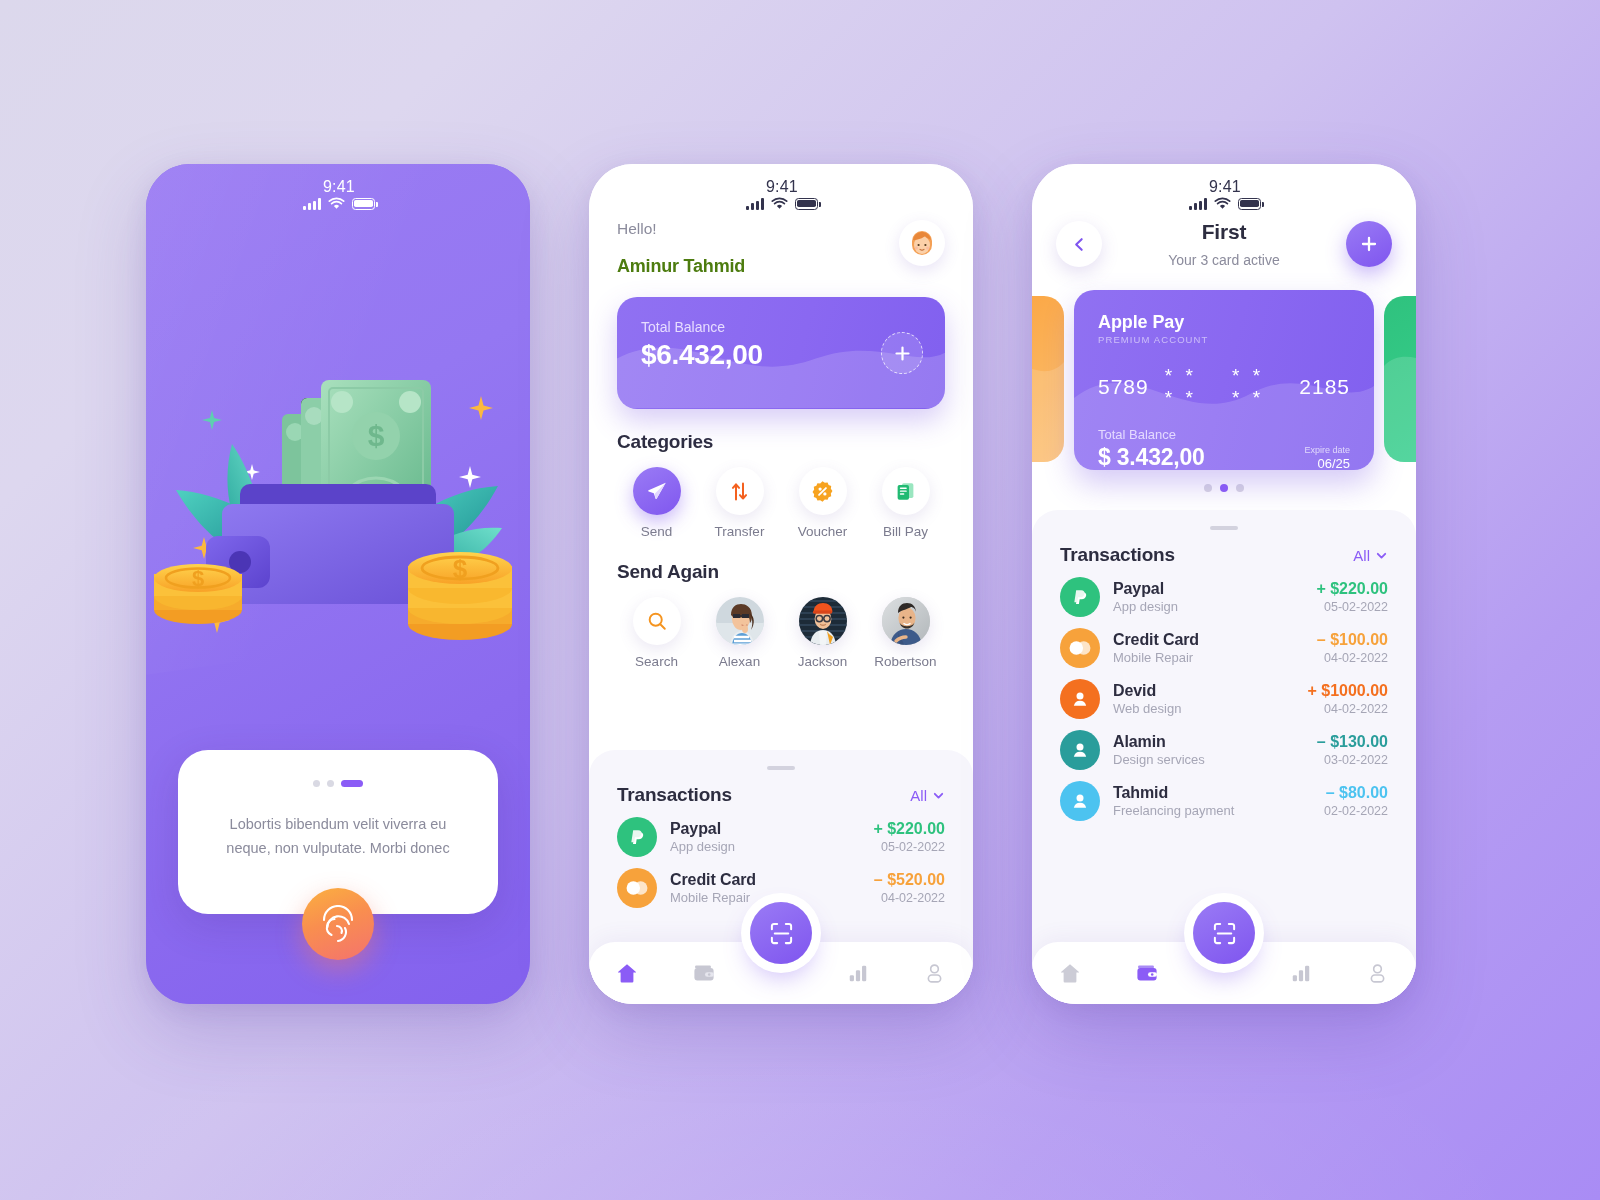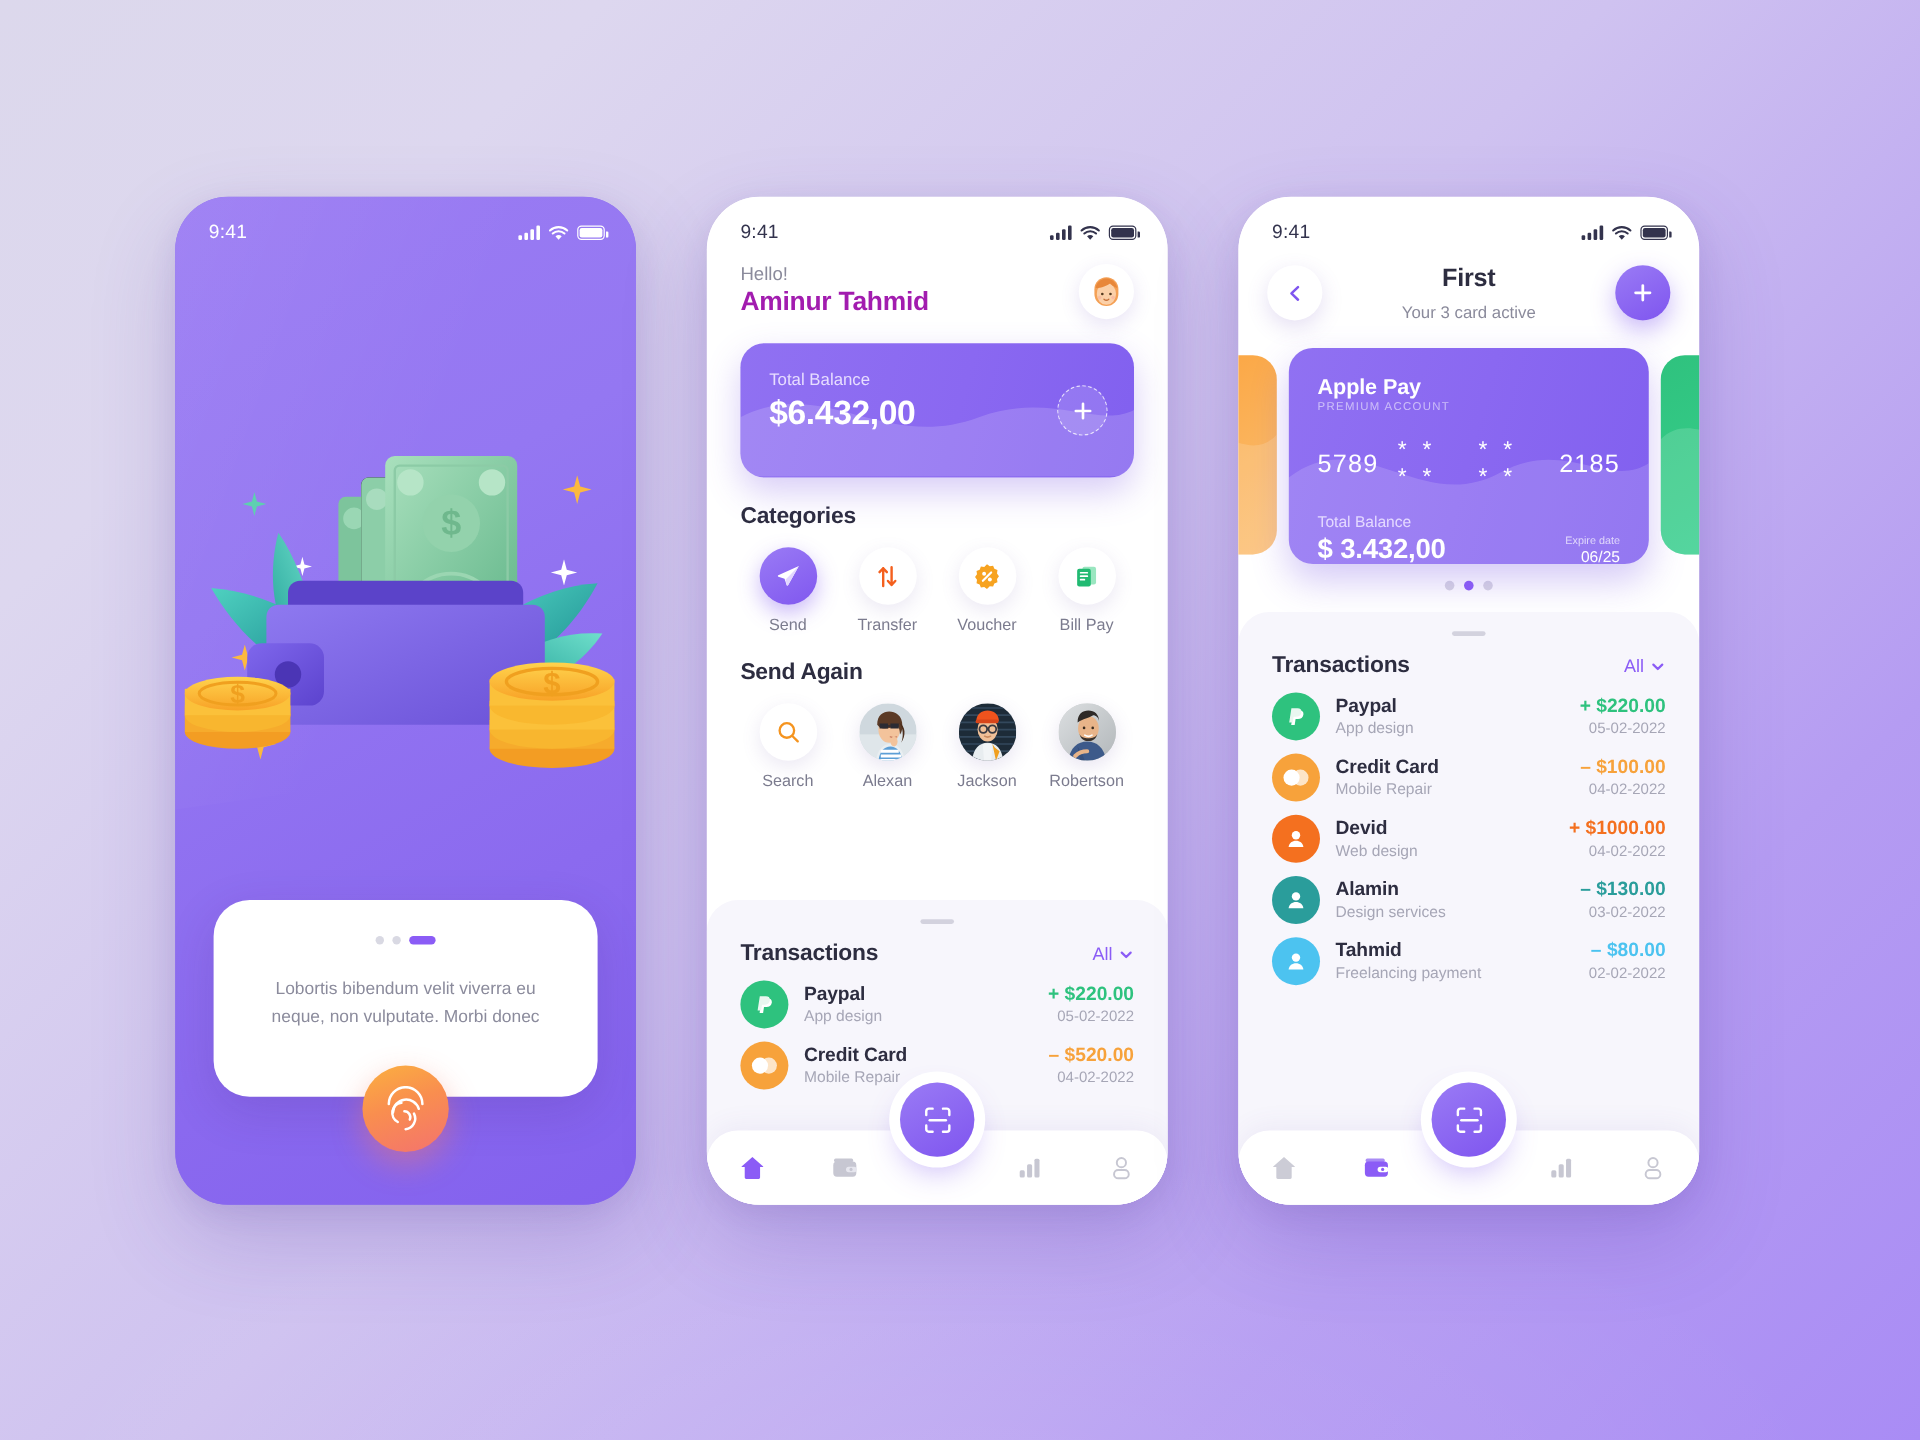--- a/index.html
+++ b/index.html
@@ -15,21 +15,21 @@
 
   
   .phone{position:absolute;border-radius:44px;overflow:hidden;
          box-shadow:0 28px 70px rgba(86,60,160,.22), 0 6px 22px rgba(86,60,160,.10);}
   #phone1{left:146px;top:164px;width:384px;height:840px;background:#8b6ef0;}
   #phone2{left:589px;top:164px;width:384px;height:840px;background:#ffffff;}
   #phone3{left:1032px;top:164px;width:384px;height:840px;background:#ffffff;}
 
   
   .statusbar{position:relative;height:46px;display:flex;align-items:center;
-             justify-content:space-between;padding:14px 26px 0 28px;}
+             justify-content:space-between;padding:14px 26px 0 28px;flex-direction:column;}
   .st-time{font-size:16px;font-weight:500;letter-spacing:.2px;}
   .st-right{display:flex;align-items:center;gap:7px;}
   .bars{display:flex;align-items:flex-end;gap:2px;height:12px;}
   .bars i{display:block;width:3px;border-radius:1px;background:currentColor;}
   .bars i:nth-child(1){height:4px;} .bars i:nth-child(2){height:6.5px;}
   .bars i:nth-child(3){height:9px;} .bars i:nth-child(4){height:12px;}
   .batt{width:23px;height:12px;border:1.6px solid currentColor;border-radius:3.5px;position:relative;}
   .batt::after{content:"";position:absolute;right:-4px;top:3.5px;width:2px;height:5px;
                background:currentColor;border-radius:0 1px 1px 0;}
   .batt span{position:absolute;left:1.4px;top:1.4px;bottom:1.4px;right:1.4px;background:currentColor;border-radius:1.8px;}
@@ -54,22 +54,22 @@
   .onboard-sub{margin-top:16px;font-size:14.5px;line-height:1.62;color:#8b8b9c;}
   .fingerprint{position:absolute;left:50%;transform:translateX(-50%);bottom:44px;
     width:72px;height:72px;border-radius:50%;
     background:linear-gradient(160deg,#fbb040 0%,#f98e4f 45%,#f4736e 100%);
     display:flex;align-items:center;justify-content:center;
     box-shadow:0 10px 26px rgba(244,120,100,.45);}
 
   
   .p2body{position:absolute;inset:0;background:#fff;display:flex;flex-direction:column;}
   .greet{padding:10px 28px 0;display:flex;align-items:flex-start;justify-content:space-between;}
-  .greet .hi{font-size:15.5px;color:#8b8b9c;margin-bottom:0;}
-  .greet .nm{font-size:22px;font-weight:700;color:#a21caf;letter-spacing:-.2px;}
+  .greet .hi{font-size:15.5px;color:#8b8b9c;margin-bottom:18px;}
+  .greet .nm{font-size:18px;font-weight:700;color:#4d7c0f;letter-spacing:-.2px;}
   .avatar-ring{width:46px;height:46px;border-radius:50%;background:#fff;
     box-shadow:0 5px 16px rgba(110,80,190,.16);display:flex;align-items:center;justify-content:center;}
   .balance-card{margin:20px 28px 0;height:112px;border-radius:20px;position:relative;overflow:hidden;
     background:linear-gradient(105deg,#9071f2 0%,#8a68f1 55%,#8160ef 100%);
     padding:22px 24px;box-shadow:0 12px 28px rgba(125,90,230,.30);}
   .balance-card .wave{position:absolute;inset:0;opacity:.16;}
   .bl-lbl{font-size:14px;color:#e7ddff;position:relative;}
   .bl-amt{font-size:28px;font-weight:700;color:#fff;letter-spacing:-.3px;margin-top:4px;position:relative;}
   .plus-dashed{position:absolute;right:22px;top:50%;transform:translateY(-50%);
     width:42px;height:42px;border-radius:50%;border:1.5px dashed rgba(255,255,255,.75);

